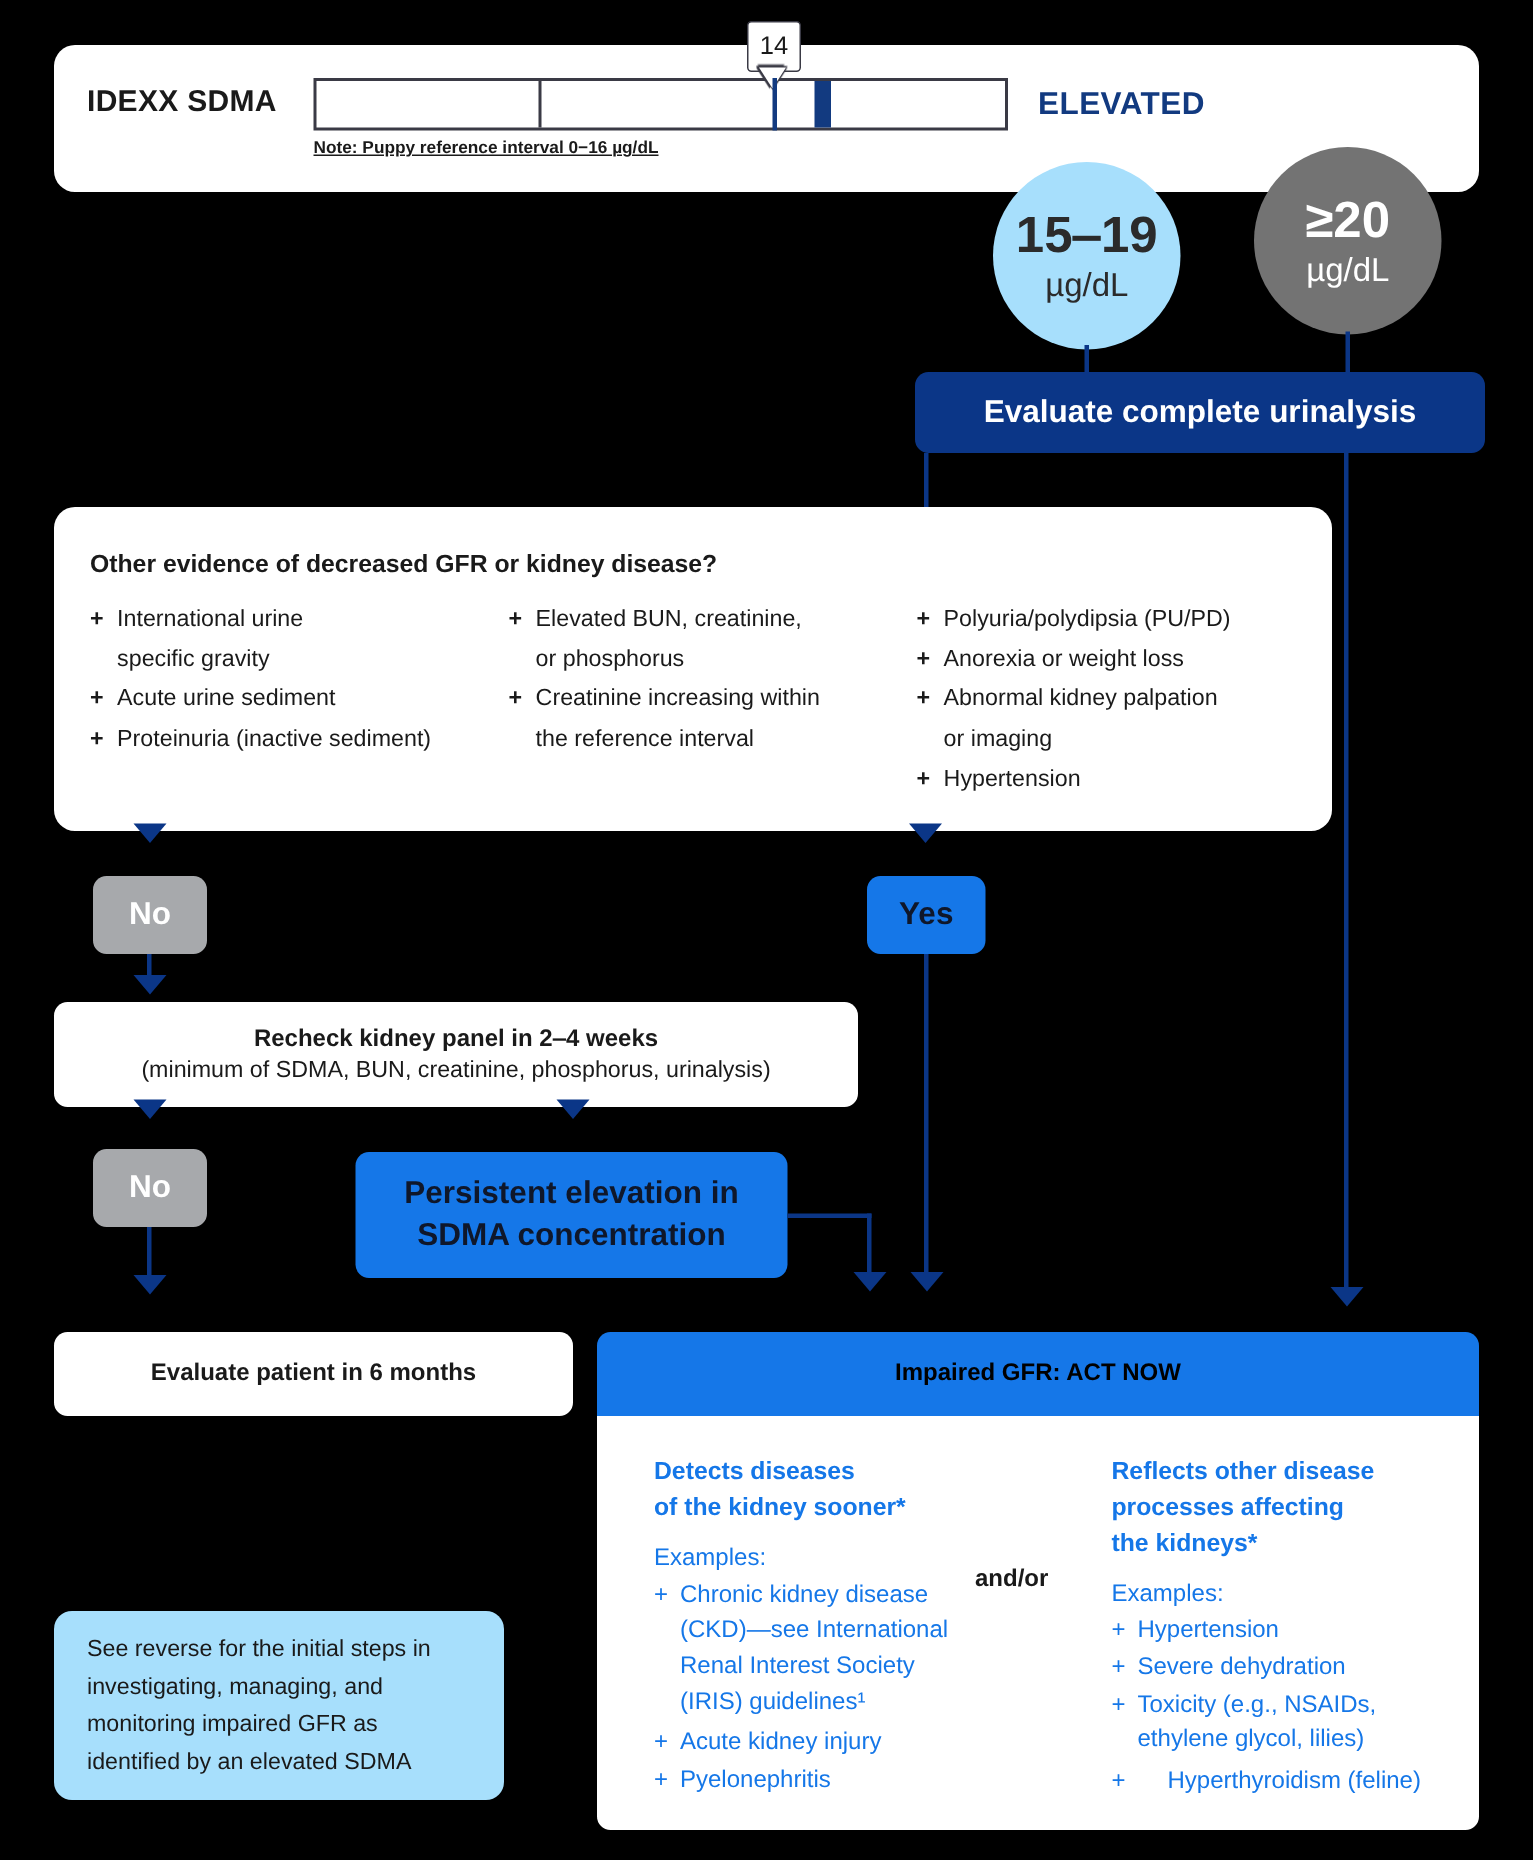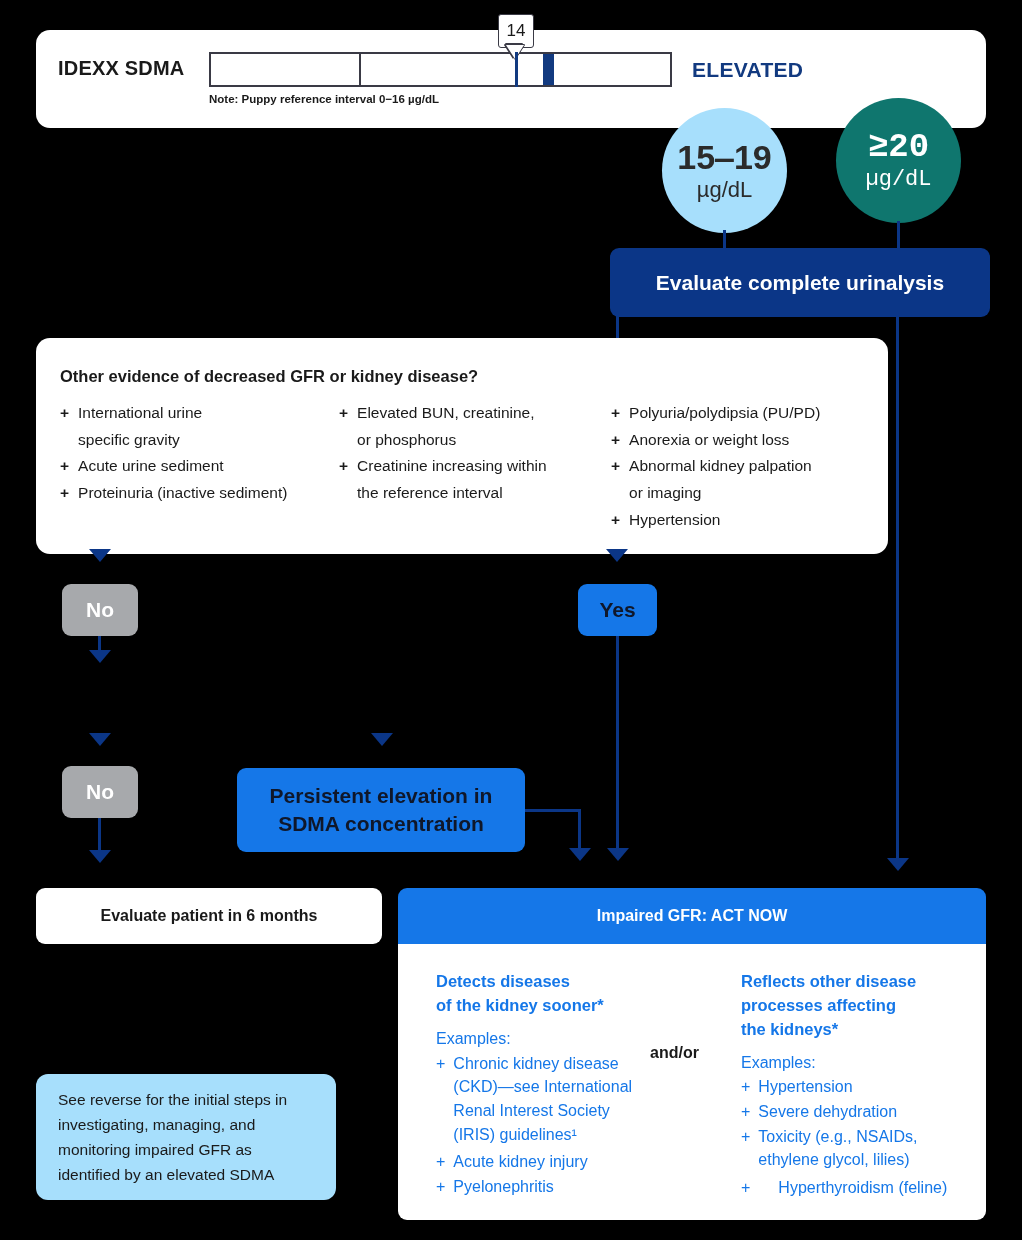--- a/index.html
+++ b/index.html
@@ -22,41 +22,41 @@
            display:flex;align-items:center;justify-content:center;font-size:17px;color:#1a1a1a;}
   .callout-tail{position:absolute;width:0;height:0;border-left:9px solid transparent;
            border-right:9px solid transparent;border-top:14px solid #fff;
            filter:drop-shadow(0 1.6px 0 #3a3a45) drop-shadow(-1.2px -0.4px 0 #3a3a45) drop-shadow(1.2px -0.4px 0 #3a3a45);}
 
   
   .circle{border-radius:50%;display:flex;flex-direction:column;align-items:center;justify-content:center;line-height:1;}
   .circle .big{font-size:34px;font-weight:bold;}
   .circle .unit{font-size:22px;margin-top:5px;}
   .c-light{background:#a7dffc;color:#2b2b2b;}
-  .c-dark{background:#0f766e;color:#ffffff;font-family:Liberation Mono, monospace;}
+  .c-dark{background:#737373;color:#ffffff;}
 
   
   .box-navy{background:#0b3687;color:#fff;border-radius:9px;display:flex;align-items:center;justify-content:center;
             font-weight:bold;font-size:21px;}
   .box-blue{background:#1577e8;color:#0f172a;border-radius:9px;display:flex;align-items:center;justify-content:center;
             font-weight:bold;text-align:center;}
   .box-grey{background:#a7a9ac;color:#fff;border-radius:9px;display:flex;align-items:center;justify-content:center;
             font-weight:bold;font-size:21px;}
   .box-plain{background:#fff;border-radius:9px;display:flex;flex-direction:column;align-items:center;justify-content:center;
              color:#1a1a1a;text-align:center;}
   .box-lightblue{background:#a7dffc;border-radius:12px;color:#1a1a1a;}
 
   
   .evid-title{font-weight:bold;font-size:16.5px;color:#1a1a1a;}
   .evid-col{position:absolute;font-size:15.5px;color:#1a1a1a;line-height:1.72;}
   .evid-item{display:flex;gap:9px;}
   .evid-item .plus{font-weight:bold;}
 
   
-  .actnow-head{background:#1577e8;color:#ffffff;font-weight:bold;font-size:16px;
+  .actnow-head{background:#1577e8;color:#000000;font-weight:bold;font-size:16px;
      display:flex;align-items:center;justify-content:center;border-radius:9px 9px 0 0;text-align:center;}
   .actnow-body{background:#fff;border-radius:0 0 9px 9px;}
   .act-h{color:#1577e8;font-weight:bold;font-size:16.5px;line-height:1.45;}
   .act-ex{color:#1577e8;font-size:16px;line-height:1.48;}
   .act-item{display:flex;gap:8px;color:#1577e8;font-size:16px;line-height:1.48;}
   .andor{font-weight:bold;font-size:16px;color:#1a1a1a;}
 
   
   .vline{position:absolute;background:#0b3687;width:3px;}
   .hline{position:absolute;background:#0b3687;height:3px;}
@@ -80,37 +80,37 @@
     <div class="scale-div" style="left:305px;"></div>
     <div class="scale-marker" style="left:332px;"></div>
   </div>
 
   <div class="callout" style="left:498px;top:14px;width:34px;height:32px;">
     <span>14</span>
   </div>
   <div class="callout-tail" style="left:506px;top:45px;"></div>
   <div class="tick" style="left:515px;top:52px;height:35px;"></div>
 
-  <div class="abs note" style="left:209px;top:93px;">Note: Puppy reference interval 0−16 µg/dL</div>
+  <div class="abs note" style="left:209px;top:93px;text-decoration:underline;">Note: Puppy reference interval 0−16 µg/dL</div>
 
   <div class="abs elevated" style="left:692px;top:58px;">ELEVATED</div>
 
   <div class="abs circle c-light" style="left:662px;top:108px;width:125px;height:125px;">
     <span class="big">15‒19</span>
     <span class="unit">µg/dL</span>
   </div>
   <div class="abs circle c-dark" style="left:836px;top:98px;width:125px;height:125px;">
     <span class="big">≥20</span>
     <span class="unit">µg/dL</span>
   </div>
 
   <div class="vline" style="left:723px;top:230px;height:20px;"></div>
   <div class="vline" style="left:897px;top:221px;height:29px;"></div>
 
-  <div class="abs box-navy" style="left:610px;top:248px;width:380px;height:69px;">
+  <div class="abs box-navy" style="left:610px;top:248px;width:380px;height:54px;">
     <span>Evaluate complete urinalysis</span>
   </div>
 
   <div class="vline" style="left:896px;top:302px;height:560px;"></div>
   <div class="arrow-d" style="left:887px;top:858px;"></div>
 
   <div class="vline" style="left:616px;top:302px;height:36px;"></div>
 
   <div class="abs panel-white" style="left:36px;top:338px;width:852px;height:216px;"></div>
 
@@ -173,20 +173,24 @@
   </div>
   <div class="vline" style="left:98px;top:636px;height:20px;"></div>
   <div class="arrow-d" style="left:89px;top:650px;"></div>
 
   <div class="abs box-blue" style="left:578px;top:584px;width:79px;height:52px;font-size:21px;">
     <span>Yes</span>
   </div>
   <div class="vline" style="left:616px;top:636px;height:215px;"></div>
   <div class="arrow-d" style="left:607px;top:848px;"></div>
 
+  <div class="abs box-plain" style="left:36px;top:668px;width:536px;height:70px;">
+    <div style="font-weight:bold;font-size:16px;">Recheck kidney panel in 2‒4 weeks</div>
+    <div style="font-size:15.5px;margin-top:3px;">(minimum of SDMA, BUN, creatinine, phosphorus, urinalysis)</div>
+  </div>
 
   <div class="arrow-d" style="left:89px;top:733px;"></div>
   <div class="arrow-d" style="left:371px;top:733px;"></div>
 
   <div class="abs box-grey" style="left:62px;top:766px;width:76px;height:52px;">
     <span>No</span>
   </div>
   <div class="vline" style="left:98px;top:818px;height:36px;"></div>
   <div class="arrow-d" style="left:89px;top:850px;"></div>
 

